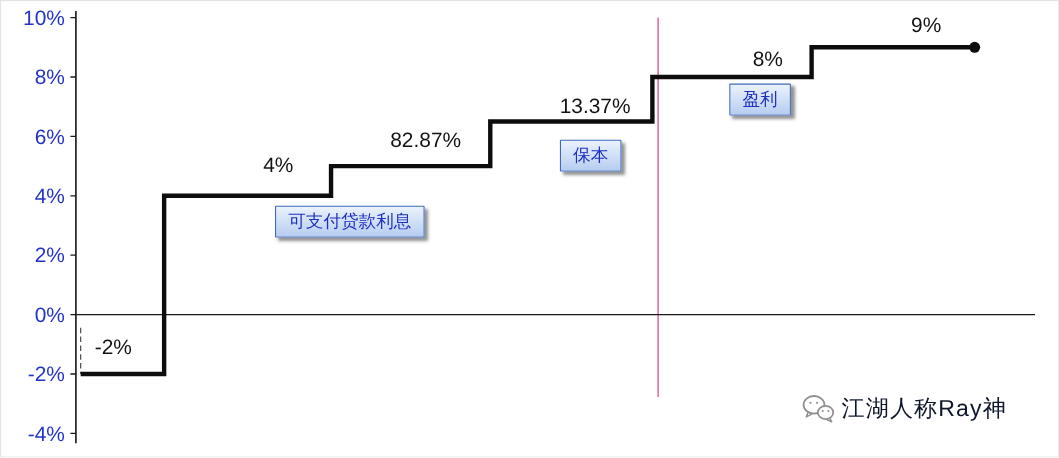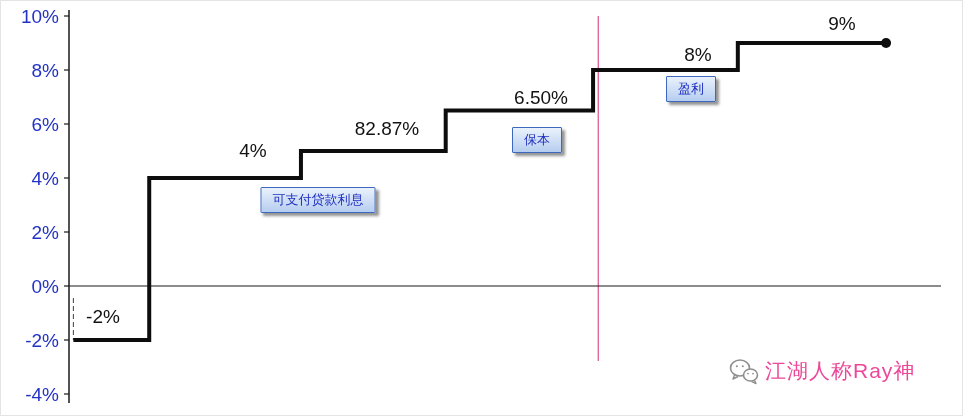--- a/index.html
+++ b/index.html
@@ -25,31 +25,31 @@
     white-space:nowrap;
     line-height:1.1;
   }
   .callout{
     position:absolute;
     transform:translateX(-50%);
     background:linear-gradient(#eaf2fc,#b6cdf0);
     border:1.5px solid #3c69bd;
     box-shadow:3px 3px 3px rgba(110,110,110,0.75);
     color:#1f2fc0;
-    font-size:13px;
+    font-size:16px;
     padding:4px 11px;
     white-space:nowrap;
     border-radius:1px;
     line-height:1.2;
   }
   .watermark{
     position:absolute;
     left:728px;top:356px;
     display:flex;align-items:center;gap:6px;
-    color:#ec4899;
+    color:#0f172a;
     font-size:21px;
     letter-spacing:1px;
     white-space:nowrap;
   }
 </style>
 </head>
 <body>
 
 <div class="frame">
 
@@ -74,21 +74,21 @@
       <line x1="63" y1="393" x2="68" y2="393" stroke="#1a1a1a" stroke-width="1.2"></line>
       <text x="58" y="399.5" fill="#2333c6" text-anchor="end">-4%</text>
       <line x1="72.36" y1="297" x2="72.36" y2="339" stroke="#3a3a3a" stroke-width="1" stroke-dasharray="5 3"></line>
       <polyline points="72.36,339 148.224,339 148.224,177 299.952,177 299.952,150 444.704,150 444.704,109.5 592.072,109.5 592.072,69 736.8240000000001,69 736.8240000000001,42 885.0640000000001,42" fill="none" stroke="#0d0d0d" stroke-width="4" stroke-linejoin="miter" stroke-linecap="butt"></polyline>
       <circle cx="885.0640000000001" cy="42" r="5" fill="#0d0d0d"></circle>
     </svg>
 
   <div class="dlabel" style="left:102px;top:306px">-2%</div>
   <div class="dlabel" style="left:252px;top:140px">4%</div>
   <div class="dlabel" style="left:386px;top:118px">82.87%</div>
-  <div class="dlabel" style="left:540px;top:87px">6.50%</div>
+  <div class="dlabel" style="left:540px;top:87px">13.37%</div>
   <div class="dlabel" style="left:697px;top:44px">8%</div>
   <div class="dlabel" style="left:841px;top:13px">9%</div>
 
   <div class="callout" style="left:317px;top:186px">可支付贷款利息</div>
   <div class="callout" style="left:536px;top:126px">保本</div>
   <div class="callout" style="left:690px;top:75px">盈利</div>
 
   <div class="watermark">
     <svg width="30" height="27" viewBox="0 0 30 27">
       <ellipse cx="11" cy="10" rx="9.5" ry="8" fill="none" stroke="#8f8f8f" stroke-width="1.6"></ellipse>

